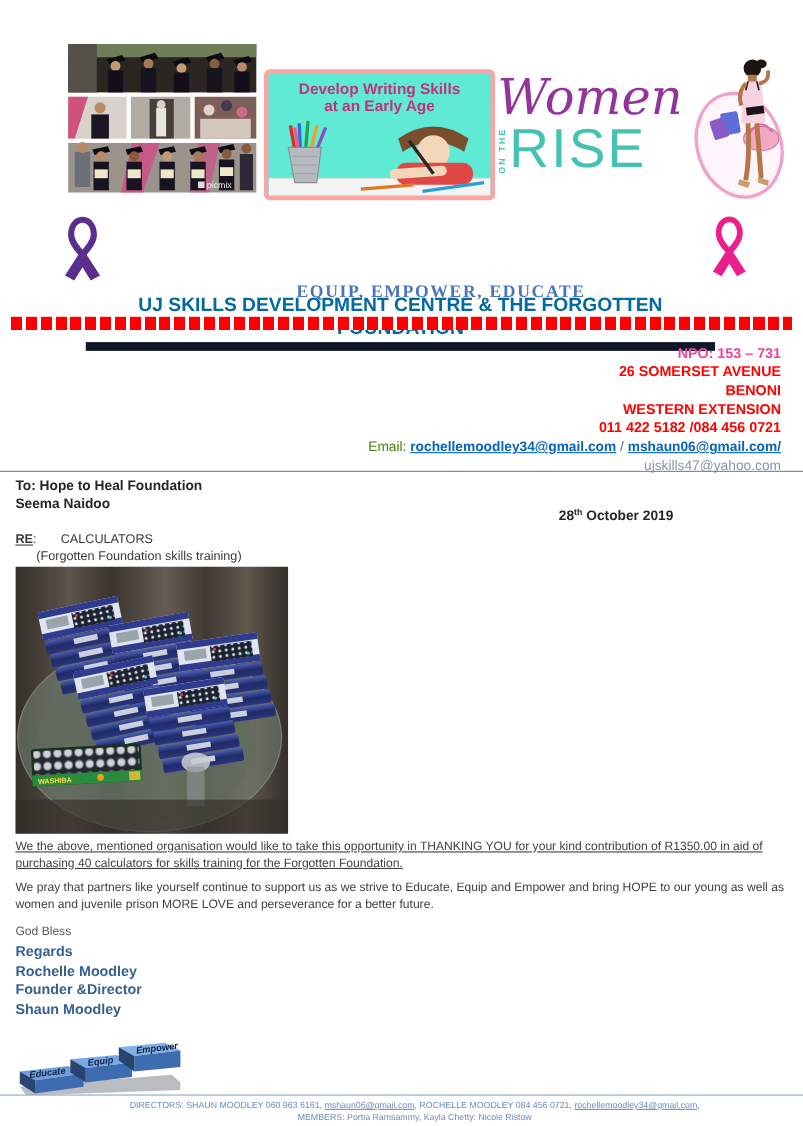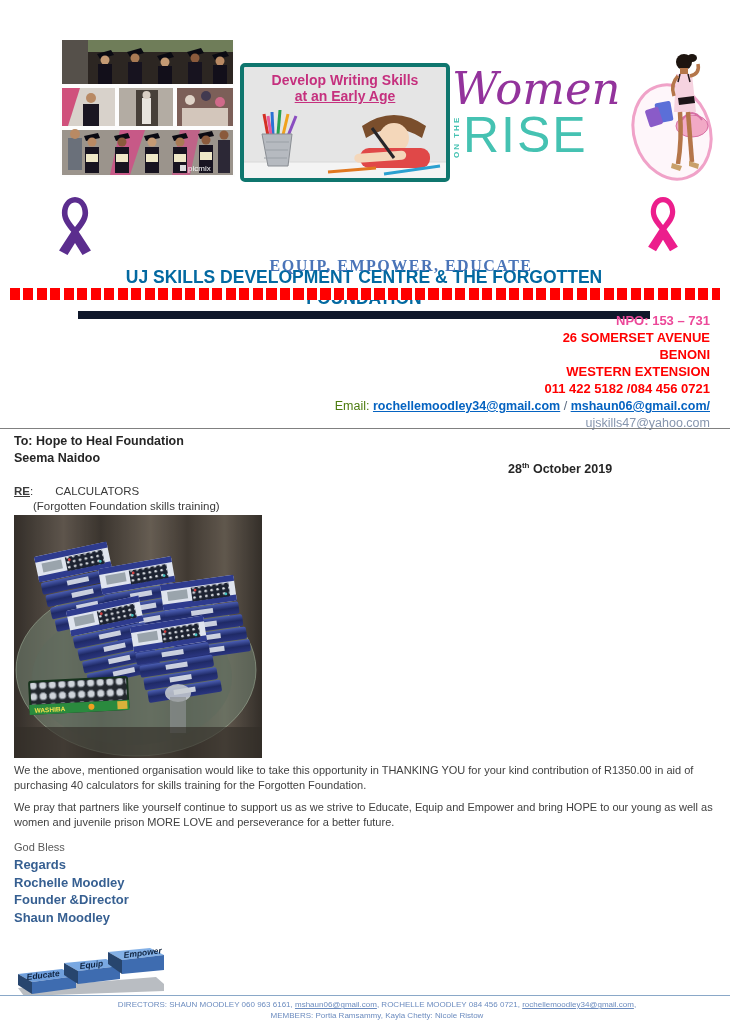--- a/index.html
+++ b/index.html
@@ -2,22 +2,22 @@
 <html><head>
 <meta charset="utf-8">
 <style>
   html,body{margin:0;padding:0;background:#ffffff;}
   #page{position:relative;width:730px;height:1024px;background:#fff;overflow:hidden;
         font-family:"Liberation Sans",sans-serif;color:#3f3f3f;}
   .abs{position:absolute;}
 
   
   .collage{left:60px;top:40px;width:175px;height:137px;}
-  .write-card{left:240px;top:63px;width:210px;height:119px;border:4px solid #0f766e;
-              border-radius:5px;box-sizing:border-box;background:#e5e5e5;overflow:hidden;}
+  .write-card{left:240px;top:63px;width:210px;height:119px;border:4px solid #fca5a5;
+              border-radius:5px;box-sizing:border-box;background:#5eead4;overflow:hidden;}
   .wc-text{margin-top:5px;text-align:center;color:#c5307e;font-weight:bold;font-size:14px;line-height:16px;}
   .wc-art{position:absolute;left:0;bottom:0;width:202px;height:76px;}
 
   .rise-logo{left:452px;top:66px;width:172px;height:128px;}
   .women{font-family:"DejaVu Serif",serif;font-style:italic;color:#93339c;font-size:45px;line-height:46px;}
   .logo-row{display:flex;align-items:center;margin-top:0px;}
   .onthe{writing-mode:vertical-rl;transform:rotate(180deg);font-size:8px;font-weight:bold;
          letter-spacing:2px;color:#45c2b2;height:46px;margin-right:2px;}
   .rise{font-size:50px;line-height:46px;color:#45c2b2;letter-spacing:2px;}
 
@@ -52,21 +52,21 @@
   .date{left:508px;top:461px;font-weight:bold;font-size:12.5px;color:#262626;}
   .date sup{font-size:8px;}
   .re-line{left:14px;top:485px;font-size:11.5px;color:#3a3a3a;}
   .re-label{font-weight:bold;text-decoration:underline;}
   .re-subject{margin-left:22px;}
   .re-detail{left:33px;top:500px;font-size:11.5px;color:#3a3a3a;}
 
   .calc-photo{left:14px;top:515px;width:248px;height:243px;}
 
   .para{left:14px;width:704px;font-size:11px;line-height:14.5px;color:#3f3f3f;}
-  .para1{top:763px;}
+  .para1{top:763px;text-decoration:underline;}
   .para2{top:800px;}
 
   .closing{left:14px;top:841px;font-size:11px;color:#595959;}
   .signature{left:14px;top:856px;font-weight:bold;font-size:13px;color:#365f91;line-height:17.6px;}
 
   .steps{left:14px;top:944px;width:152px;height:52px;}
 
   .footer-rule{left:0;top:995px;width:730px;border-top:1px solid #8aa8c8;height:0;}
   .footer{left:12px;top:999px;width:730px;text-align:center;font-size:8px;color:#6c8cbf;line-height:11px;}
   .footer a{color:#6c8cbf;text-decoration:underline;}
@@ -144,21 +144,21 @@
     <rect x="158" y="100" width="12" height="33" fill="#2c2836"></rect>
       <circle cx="164" cy="95" r="4.5" fill="#8a5a3c"></circle>
     <g>
       <rect x="120" y="125" width="6" height="6" fill="#f2f2f2" opacity="0.9"></rect>
       <text x="128" y="131" font-size="8" fill="#f5f5f5" font-family="Liberation Sans,sans-serif">picmix</text>
     </g>
   </svg>
 
   <div class="abs write-card">
     <div class="wc-text">Develop Writing Skills</div>
-    <div class="wc-text" style="margin-top:0;text-decoration:underline;">at an Early Age</div>
+    <div class="wc-text" style="margin-top:0;">at an Early Age</div>
     <svg class="wc-art" viewBox="0 0 202 76">
       <rect x="0" y="60" width="202" height="16" fill="#f4f4f4"></rect>
       <line x1="0" y1="60" x2="202" y2="60" stroke="#d8d8d8"></line>
       <g stroke-width="3">
         <line x1="24" y1="34" x2="20" y2="12" stroke="#d43024"></line>
         <line x1="29" y1="32" x2="28" y2="10" stroke="#2a72d4"></line>
         <line x1="34" y1="32" x2="36" y2="8" stroke="#28a052"></line>
         <line x1="39" y1="33" x2="44" y2="12" stroke="#f0a21e"></line>
         <line x1="44" y1="34" x2="52" y2="14" stroke="#8a4ec0"></line>
         <line x1="27" y1="33" x2="24" y2="14" stroke="#e85a9a"></line>

